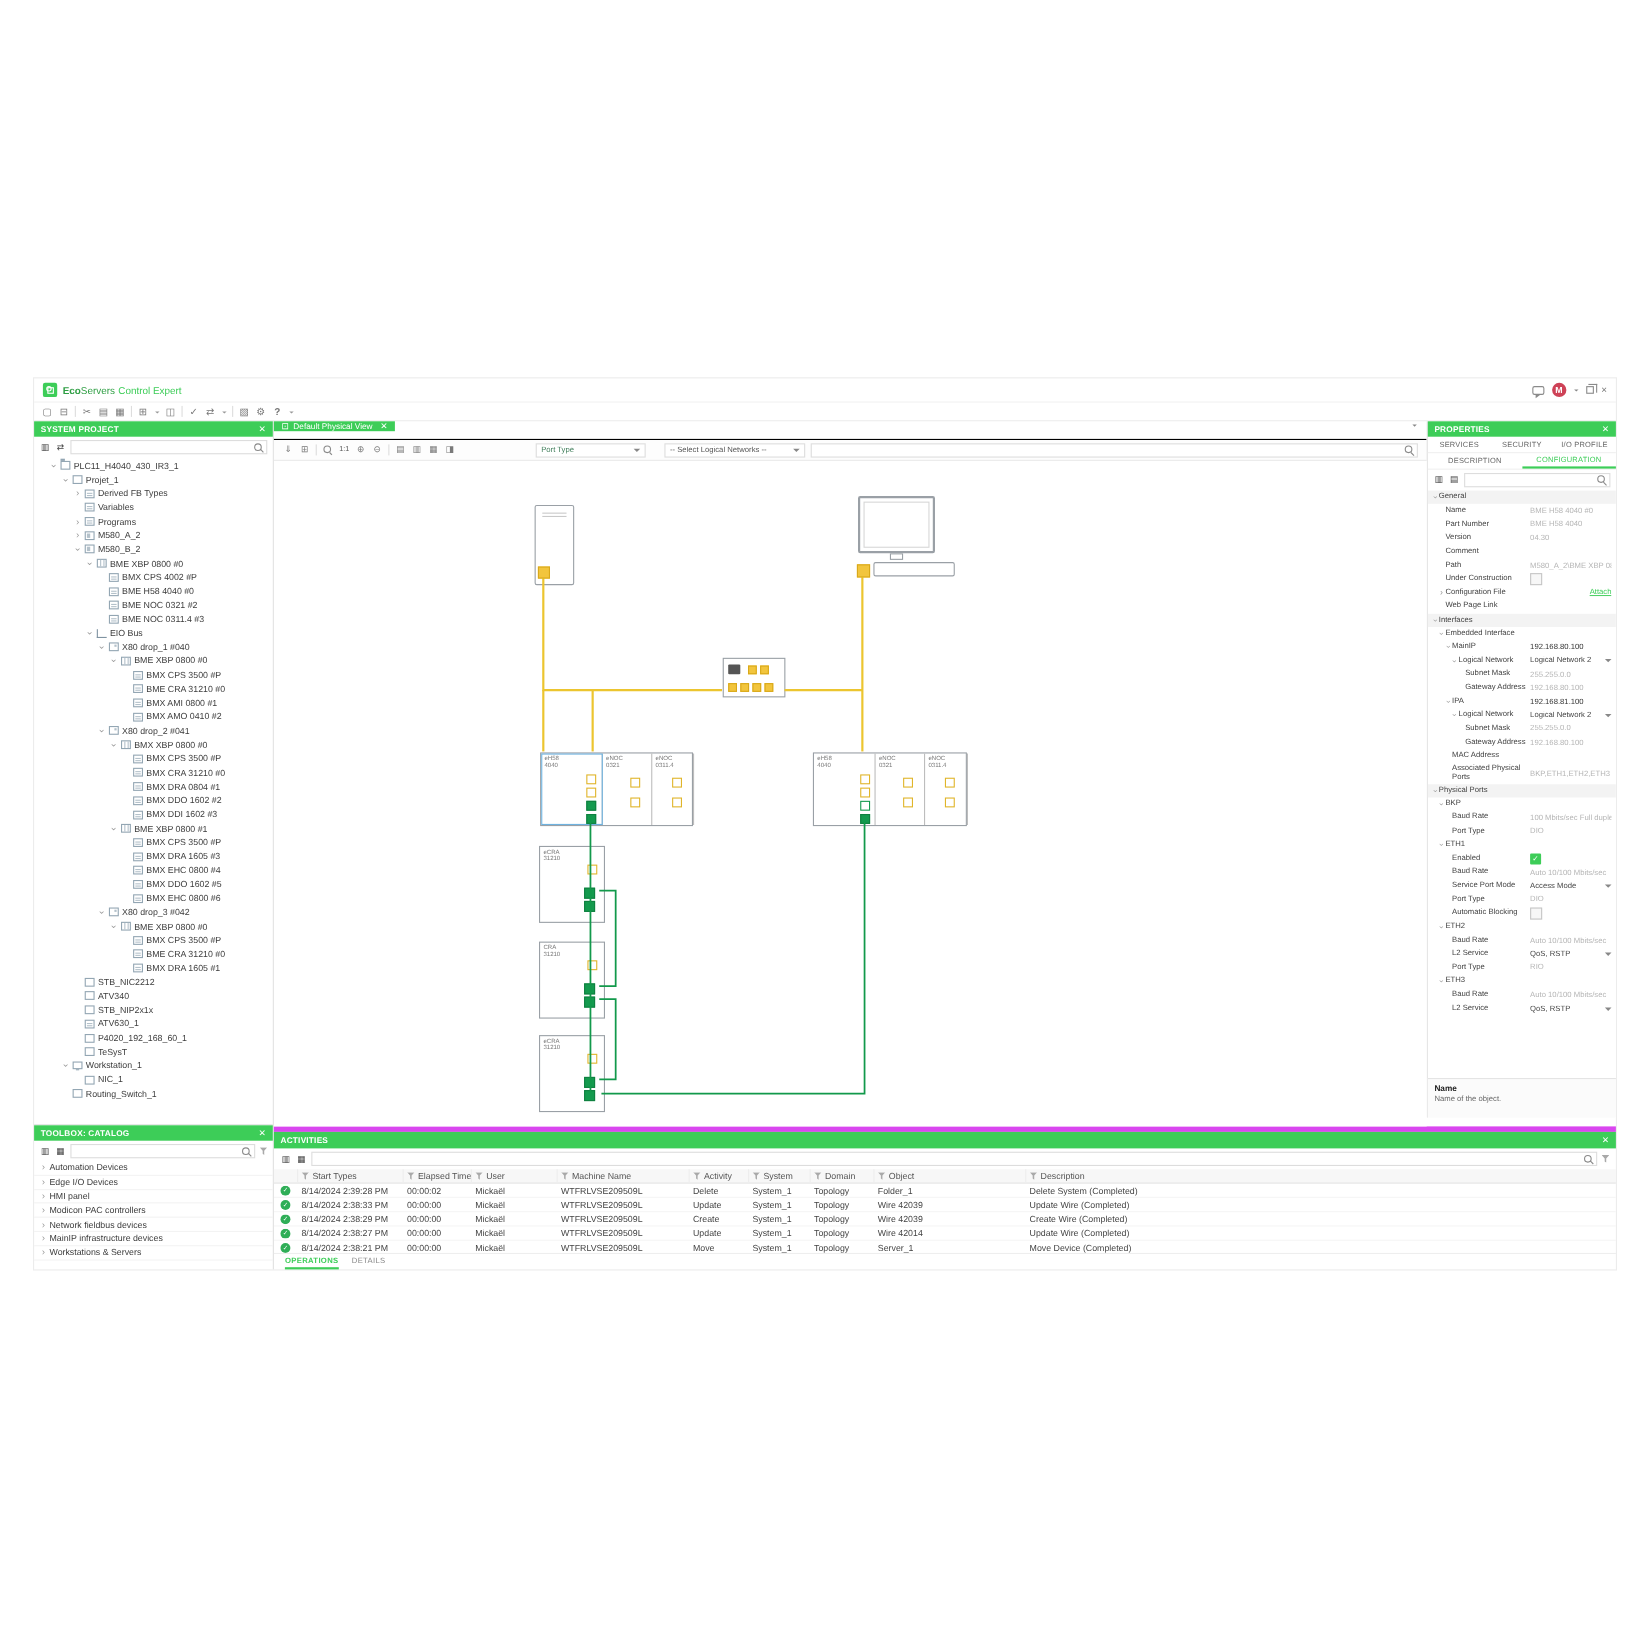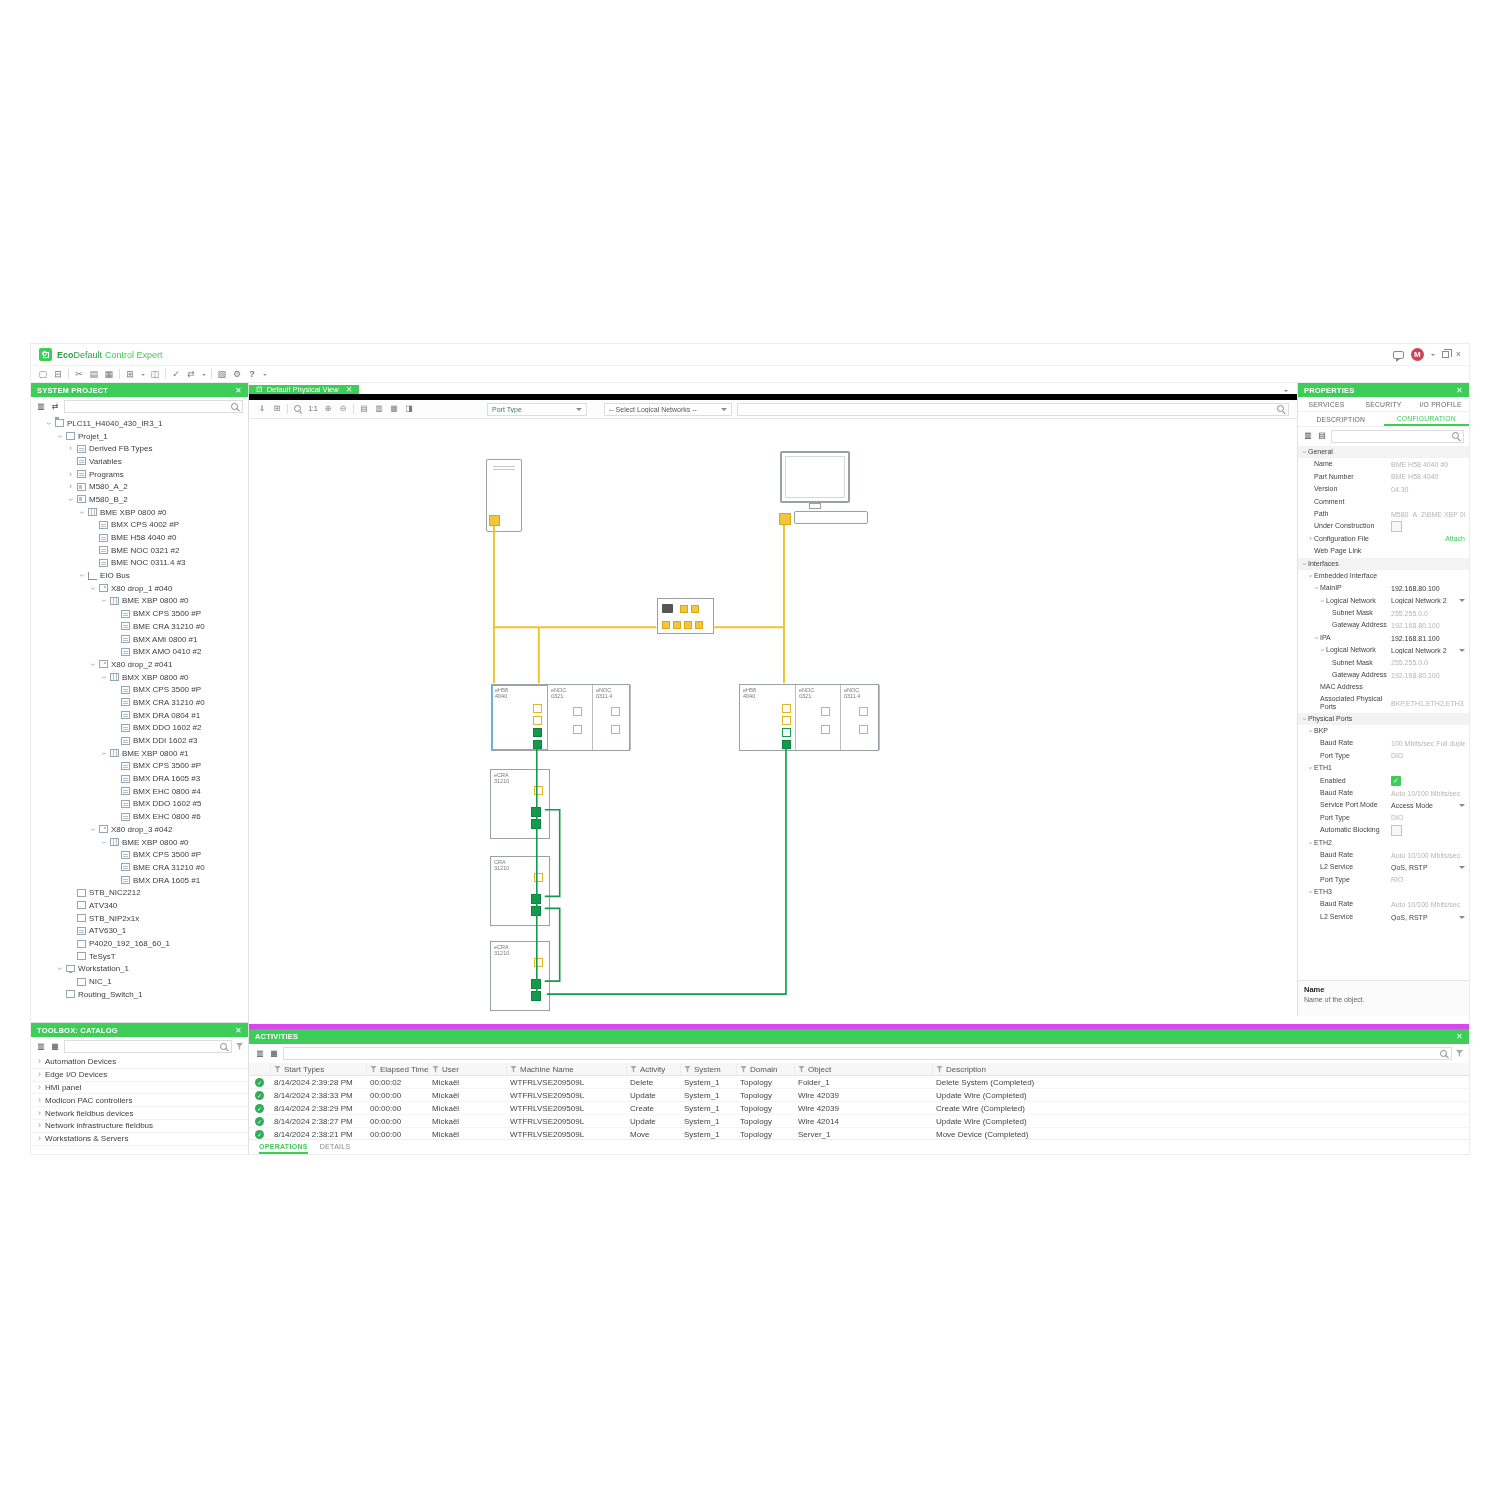--- a/index.html
+++ b/index.html
@@ -91,21 +91,21 @@
 .ticon[data-icon="bus"]{border:none;border-left:1px solid #7f93a1;border-bottom:1px solid #7f93a1;background:transparent}
 .ticon[data-icon="monitor"]{height:7px}
 .ticon[data-icon="monitor"]::after{content:"";position:absolute;left:2px;bottom:-2px;width:3px;height:1px;background:#93a6b3}
 .ticon[data-icon="drop"]::after{content:"";position:absolute;right:1px;top:1px;width:2px;height:2px;background:#b4c1ca}
 .tlabel{font-size:8px;color:#3c3c3c}
 
 .toolbox{height:132px;flex:none;border-top:1px solid #e0e0e0;display:flex;flex-direction:column}
 .tb-item{height:12.8px;display:flex;align-items:center;gap:4px;padding-left:7px;border-bottom:1px solid #f3f3f3;color:#3c3c3c}
 .tb-item .chev{color:#999;font-size:9px;line-height:1}
 
-.tabbar{height:17px;border-bottom:6px solid #000000;display:flex;align-items:flex-end;flex:none}
+.tabbar{height:17px;border-bottom:1px solid #000000;display:flex;align-items:flex-start;flex:none}
 .tab{background:#3dcd58;color:#fff;display:flex;align-items:center;gap:4px;padding:0 7px;font-size:7.5px}
 .tab .tabicon::before{content:"⊡";font-size:8px}
 .tab .x{margin-left:3px;font-size:8px}
 .tabbar-right{margin-left:auto;display:flex;align-items:center;gap:8px;padding-right:9px}
 .viewbar{height:19px;display:flex;align-items:center;gap:5px;padding:0 8px;border-bottom:1px solid #e8e8e8;background:#fdfdfd;color:#7a7a7a;flex:none}
 .dd{height:13px;border:1px solid #ddd;display:flex;align-items:center;gap:3px;padding:0 4px;font-size:7px;color:#555;background:#fff;white-space:nowrap}
 .dd .ddlabel{flex:1;overflow:hidden}
 .ddcaret{width:0;height:0;border:3px solid transparent;border-top-color:#888;margin-top:3px;flex:none}
 .dd.porttype{width:100px;margin-left:68px;color:#3f7d5a}
 .dd.networks{width:128px;margin-left:12px}
@@ -186,21 +186,21 @@
 .atab{font-size:7px;color:#888;letter-spacing:.3px;height:100%;display:flex;align-items:center;border-bottom:2px solid transparent}
 .atab[data-active="1"]{color:#3dcd58;font-weight:bold;border-bottom-color:#3dcd58}
 </style>
 </head>
 <body>
 
 <div class="app">
 
   <div class="titlebar">
     <span class="logo"></span>
-    <span class="brand"><span class="eco">Eco</span><span class="strux">Default</span><span class="prod">Control Expert</span></span>
+    <span class="brand"><span class="eco">Eco</span><span class="strux">Servers</span><span class="prod">Control Expert</span></span>
     <span class="tb-right">
       <span class="chat"></span>
       <span class="avatar">M</span>
       <span class="smallcaret"></span>
       <span class="restore"></span>
       <span class="closeg">×</span>
     </span>
   </div>
 
   <div class="main-toolbar">
@@ -576,21 +576,21 @@
               <span>Modicon PAC controllers</span>
             </div>
 
             <div class="tb-item">
               <span class="chev">›</span>
               <span>Network fieldbus devices</span>
             </div>
 
             <div class="tb-item">
               <span class="chev">›</span>
-              <span>Network infrastructure fieldbus</span>
+              <span>MainIP infrastructure devices</span>
             </div>
 
             <div class="tb-item">
               <span class="chev">›</span>
               <span>Workstations &amp; Servers</span>
             </div>
           </div>
       </div>
     </div>
 

